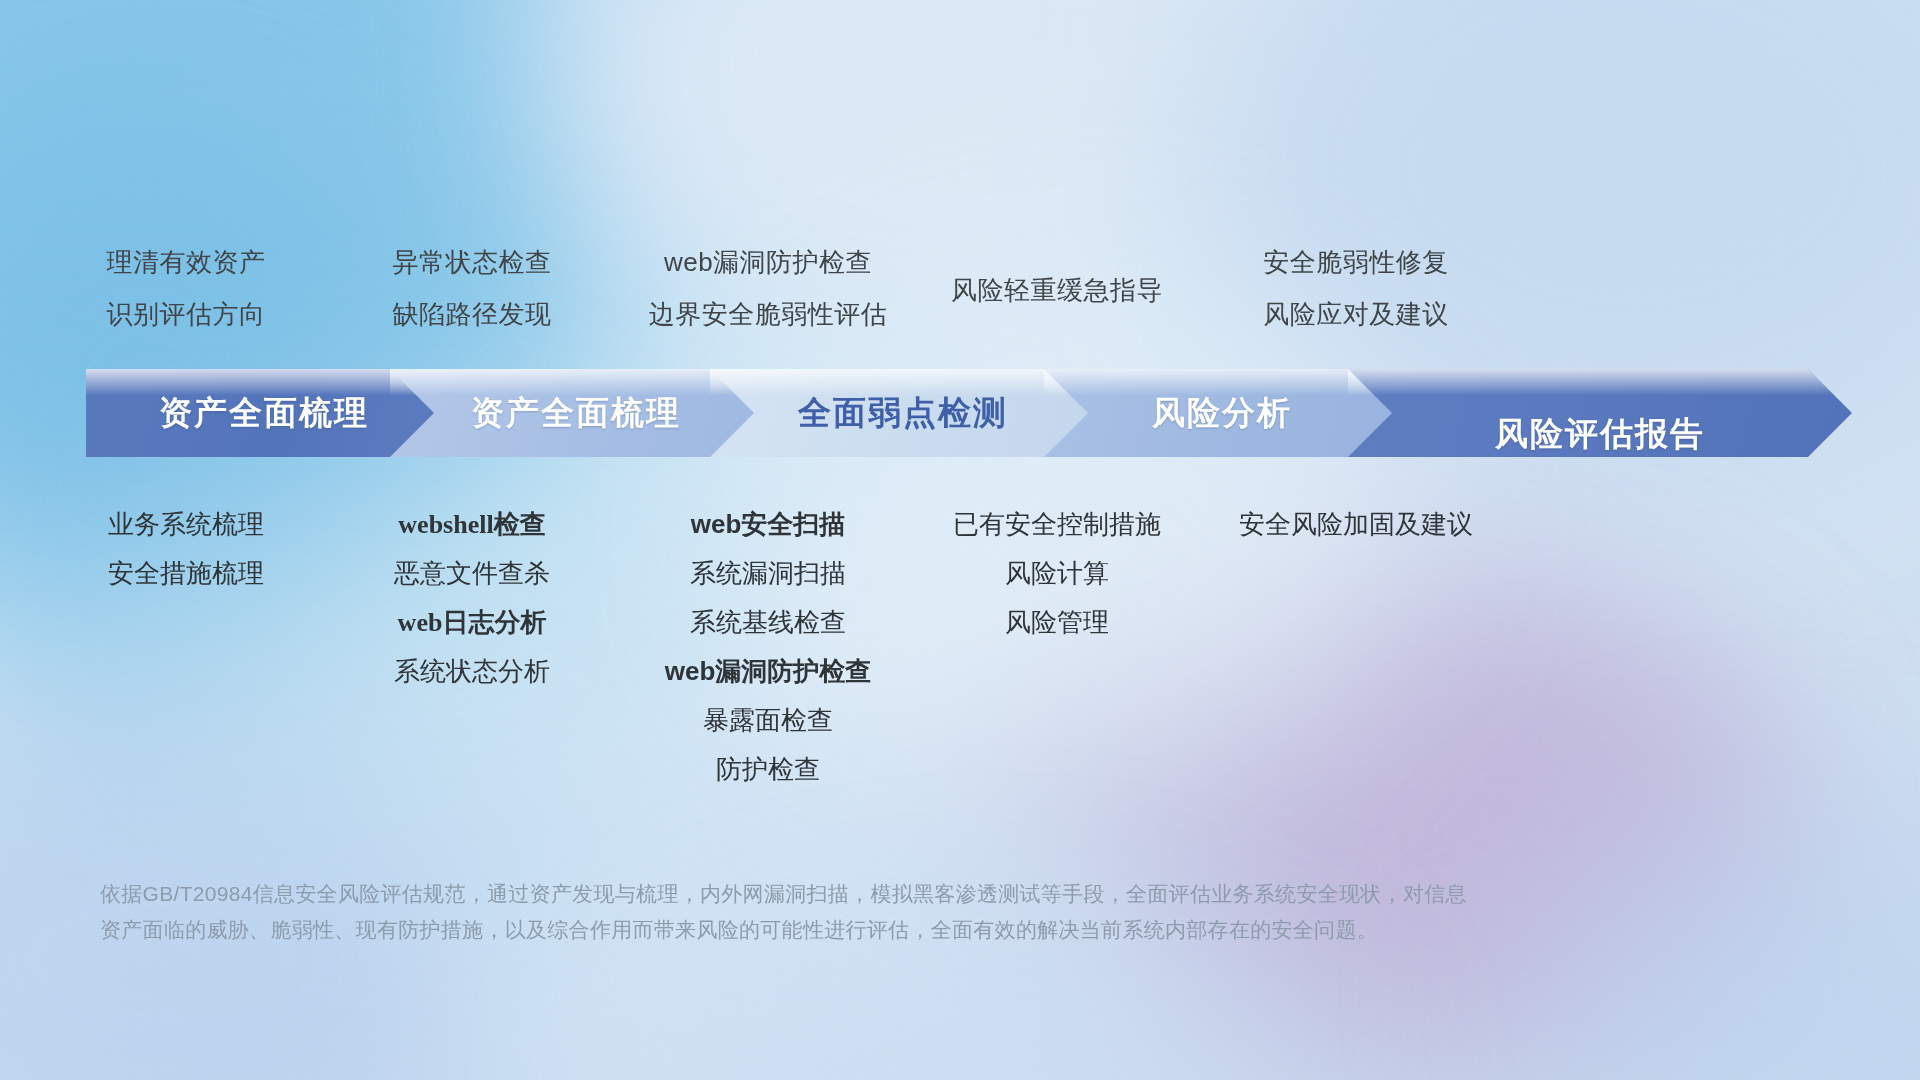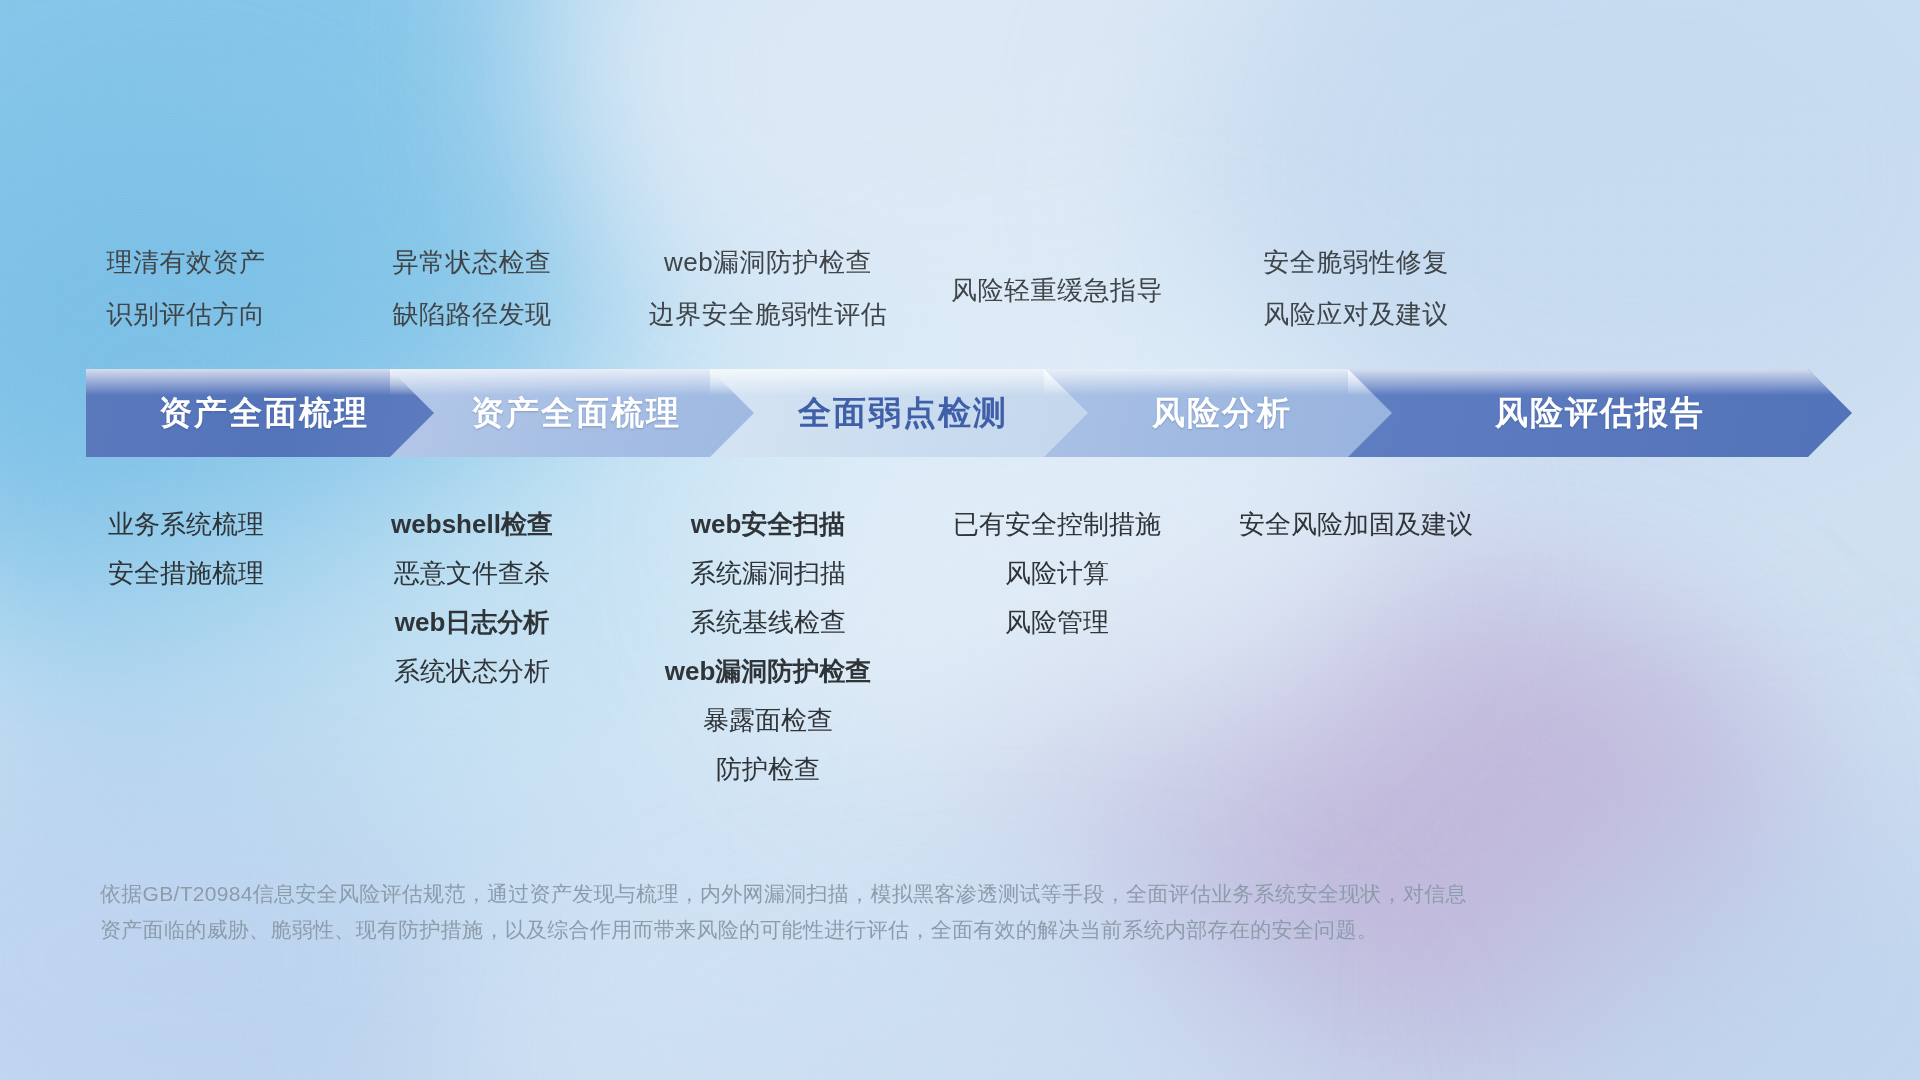--- a/index.html
+++ b/index.html
@@ -67,21 +67,21 @@
     mix-blend-mode:screen;pointer-events:none;
   }
   .arrow .lbl{
     position:relative;z-index:3;font-size:33px;font-weight:bold;
     letter-spacing:2px;white-space:nowrap;
   }
   .a1{left:0;width:356px;}
   .a2{left:304px;width:372px;}
   .a3{left:624px;width:386px;}
   .a4{left:958px;width:356px;}
-  .a5{left:1262px;width:504px;}
+  .a5{left:1262px;width:504px;align-items:flex-end;}
 
   .sh1{background:linear-gradient(105deg,#5a79bd 0%,#5474ba 55%,#5d7cc0 100%);}
   .sh2{background:linear-gradient(105deg,#b4c8e8 0%,#a6bee4 55%,#9fb9e2 100%);}
   .sh3{background:linear-gradient(105deg,#d5e4f3 0%,#cadcef 55%,#c3d6ec 100%);}
   .sh4{background:linear-gradient(105deg,#aac1e5 0%,#9eb8e1 55%,#98b3de 100%);}
   .sh5{background:linear-gradient(105deg,#5f7ec2 0%,#5877bd 55%,#5273b9 100%);}
 
   .white-txt{color:#ffffff;text-shadow:0 1px 2px rgba(40,60,110,.28);}
   .blue-txt{color:#3f5fa8;}
 
@@ -166,21 +166,21 @@
         <div class="shape sh5"></div>
         <div class="edge"></div>
         <div class="lbl white-txt">风险评估报告</div>
       </div>
     </div>
   <div class="bot-band">
       <div class="col-bot" style="left: -74px; top: 0px; width: 520px;">
         <div class="item">业务系统梳理</div>
         <div class="item">安全措施梳理</div>
       </div>
-      <div class="col-bot" style="left: 212px; top: 0px; width: 520px;">
+      <div class="col-bot" style="left: 212px; top: 0px; width: 520px; font-family: Liberation Serif, serif;">
         <div class="item b">webshell检查</div>
         <div class="item">恶意文件查杀</div>
         <div class="item b">web日志分析</div>
         <div class="item">系统状态分析</div>
       </div>
       <div class="col-bot" style="left: 508px; top: 0px; width: 520px; text-align: center;">
         <div class="item b">web安全扫描</div>
         <div class="item">系统漏洞扫描</div>
         <div class="item">系统基线检查</div>
         <div class="item b">web漏洞防护检查</div>

